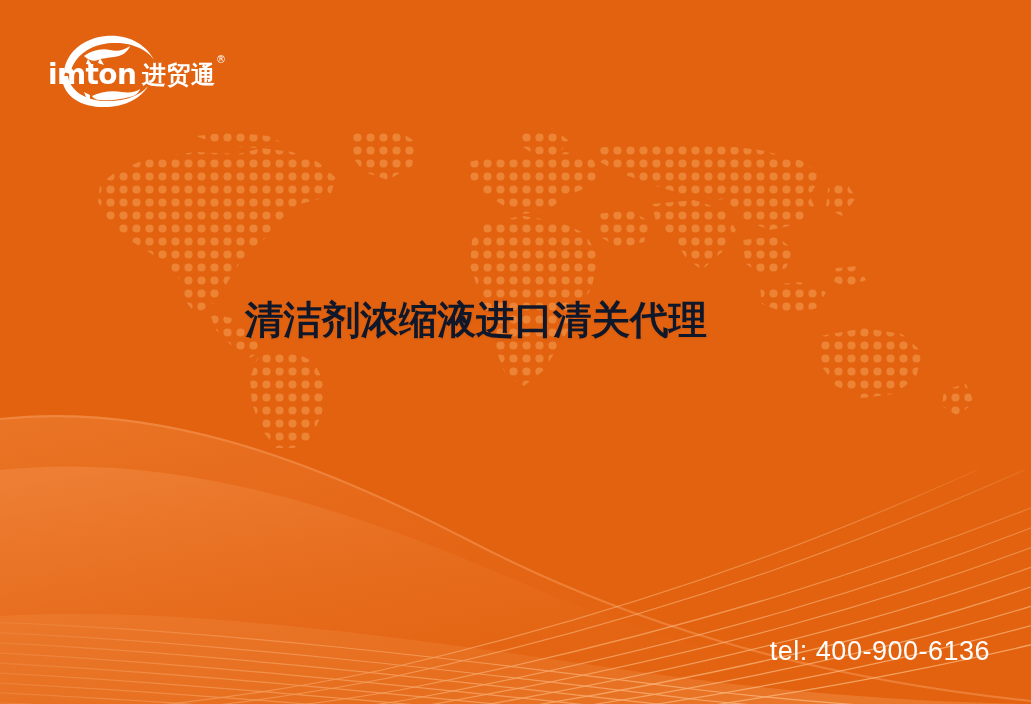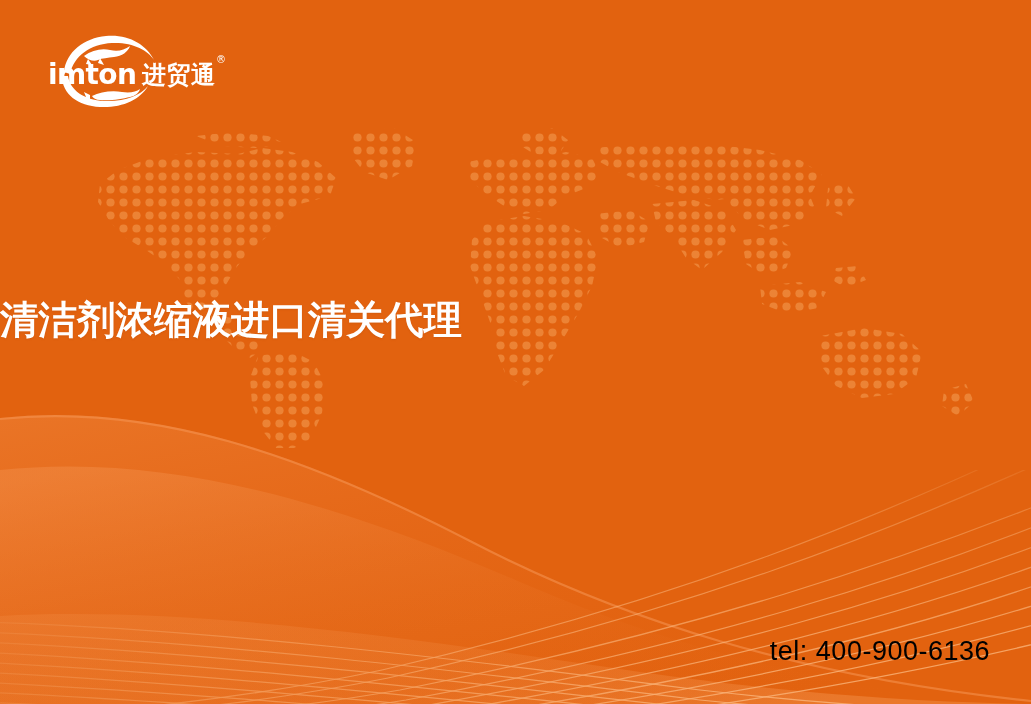--- a/index.html
+++ b/index.html
@@ -47,37 +47,37 @@
     z-index:6;
   }
   #logo svg { display:block; width:190px; height:80px; }
 
   
   #headline {
     position:absolute;
     left:0; top:300px;
     width:952px;
     z-index:7;
-    text-align:left;
-    color:#ffffff;
+    text-align:center;
+    color:#0f172a;
     font-family:"DejaVu Sans", sans-serif;
     font-weight:bold;
     font-size:79px;
     line-height:1.05;
     letter-spacing:0px;
     white-space:nowrap;
     text-shadow:0 1px 2px rgba(150,60,0,.18);
   }
 
   
   #phone {
     position:absolute;
     right:41px; top:636px;
     z-index:8;
-    color:#000000;
+    color:#ffffff;
     font-family:"Liberation Sans", sans-serif;
     font-size:27px;
     letter-spacing:.5px;
     white-space:nowrap;
   }
 </style>
 </head>
 <body>
 
 <div id="banner">

